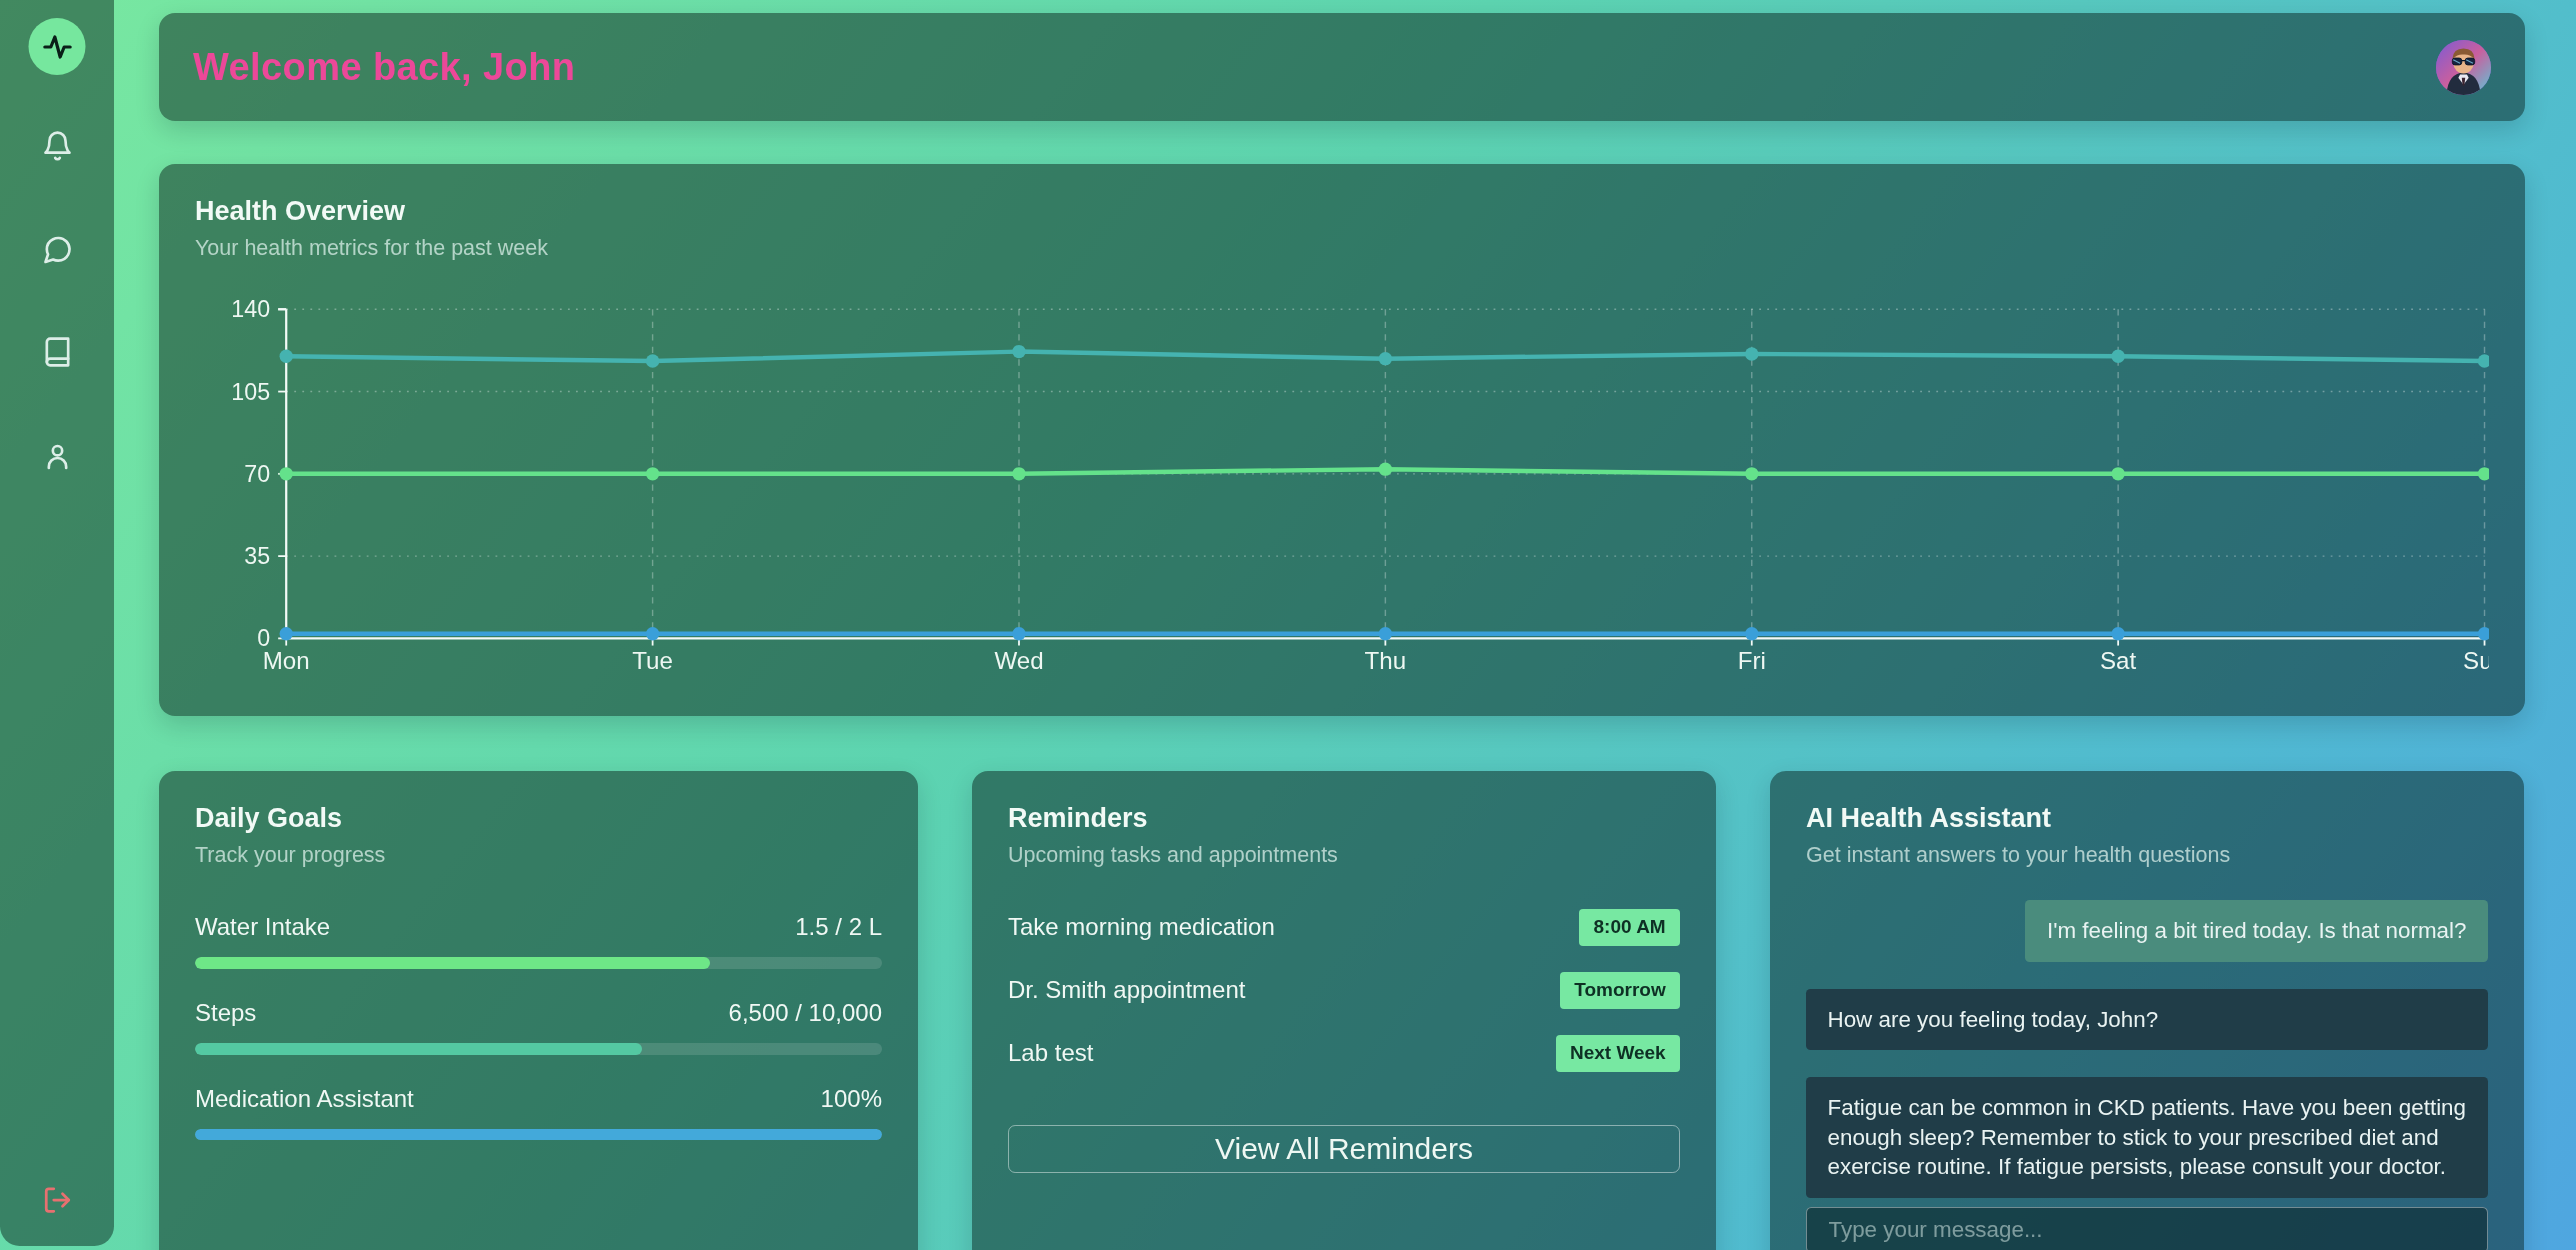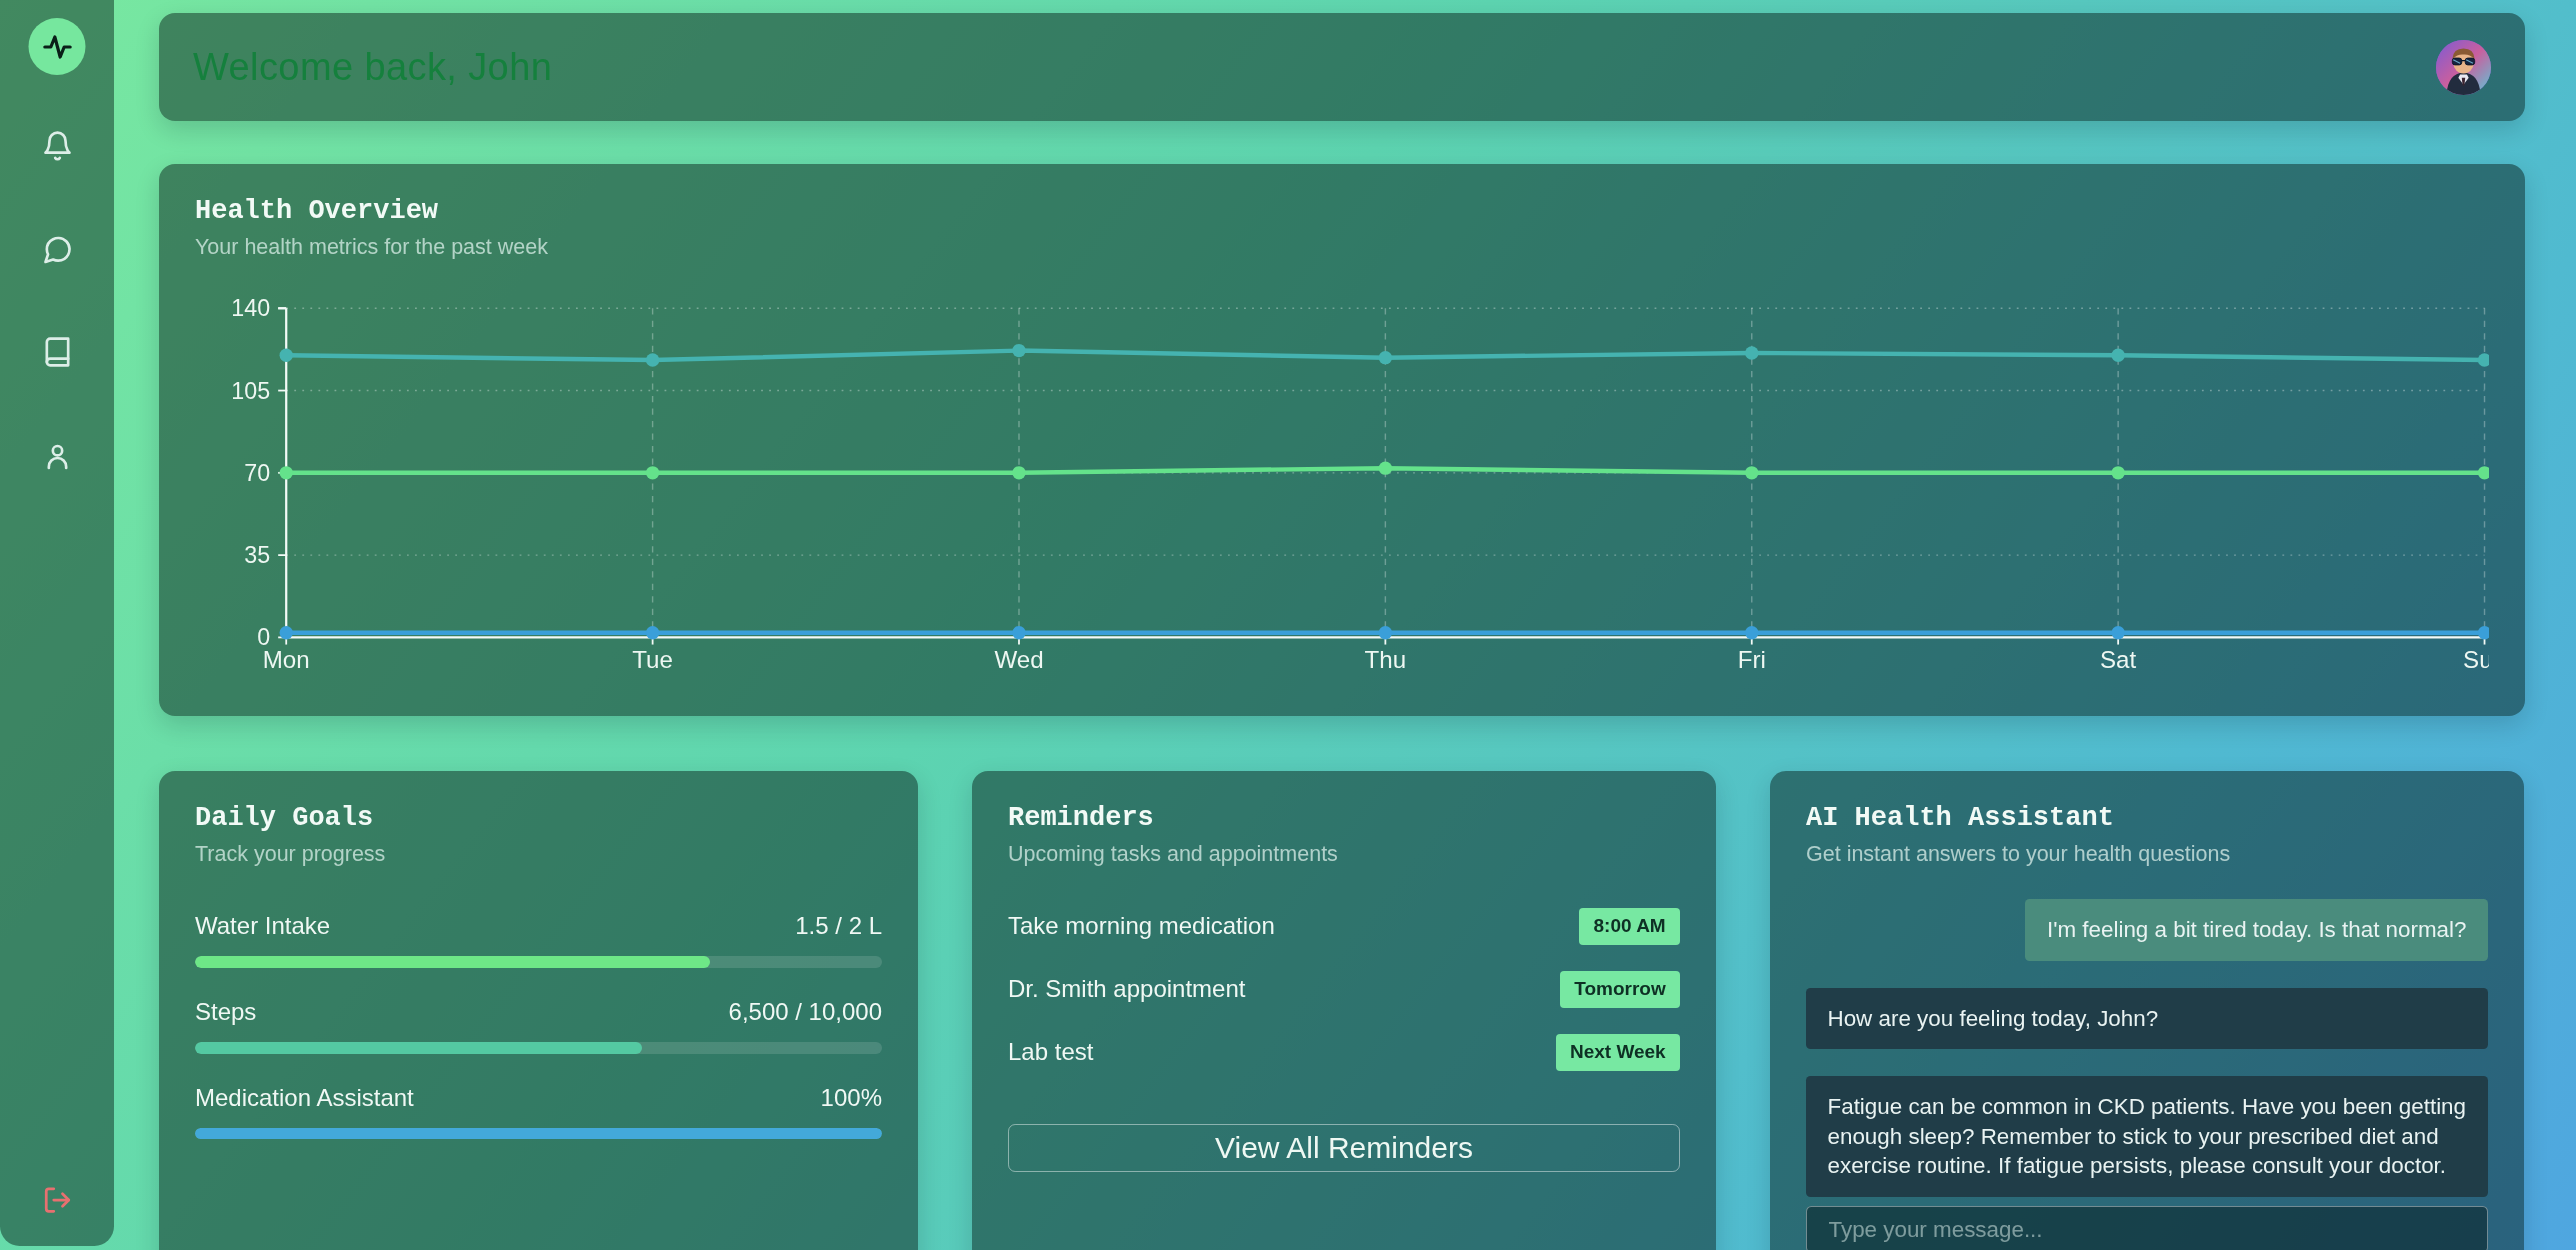--- a/index.html
+++ b/index.html
@@ -22,26 +22,26 @@
     display:flex; align-items:center; justify-content:center; cursor:pointer; color:#09211a; }
   .icon-bell{top:126px;} .icon-chat{top:230px;} .icon-book{top:332px;} .icon-user{top:436px;}
   .icon-logout{top:1180px; color:#e77070;}
   
   .main { position:absolute; left:159px; top:13.4px; width:2366px; }
   .card {
     background:rgba(3,22,17,0.47); border-radius:16px;
     box-shadow:0 9px 25px rgba(0,20,30,0.16);
   }
   .header-card { height:108px; display:flex; align-items:center; justify-content:space-between; padding:0 34px; }
-  .page-title { font-size:38px; font-weight:normal; color:#15803d; letter-spacing:0.4px; }
+  .page-title { font-size:38px; font-weight:bold; color:#ec4899; letter-spacing:0.4px; }
   .avatar { width:55px; height:55px; border-radius:50%; overflow:hidden; border:none; padding:0; cursor:pointer; background:#7b5bd6; flex:0 0 auto; }
   .avatar svg { display:block; width:100%; height:100%; }
   
   .chart-card { margin-top:43px; height:552px; padding:32px 36px; }
-  .card-title { font-size:27px; font-weight:bold; color:#f2faf6;font-family:Liberation Mono, monospace; }
+  .card-title { font-size:27px; font-weight:bold; color:#f2faf6; }
   .card-subtitle { font-size:21.5px; margin-top:9px; color:rgba(226,244,238,0.72); }
   .chart-wrap { margin-top:7.2px; }
   
   .bottom-row { margin-top:55px; display:grid; grid-template-columns:759px 744px 754px; column-gap:54px; }
   .bottom-card { height:514px; padding:32px 36px; display:flex; flex-direction:column; }
   
   .goals-list { margin-top:45px; }
   .goal-row { margin-bottom:30px; }
   .goal-line { display:flex; justify-content:space-between; align-items:baseline; font-size:24px; color:#f0f8f4; }
   .goal-track { margin-top:16px; height:11.6px; border-radius:6.3px; background:rgba(255,255,255,0.13); overflow:hidden; }

